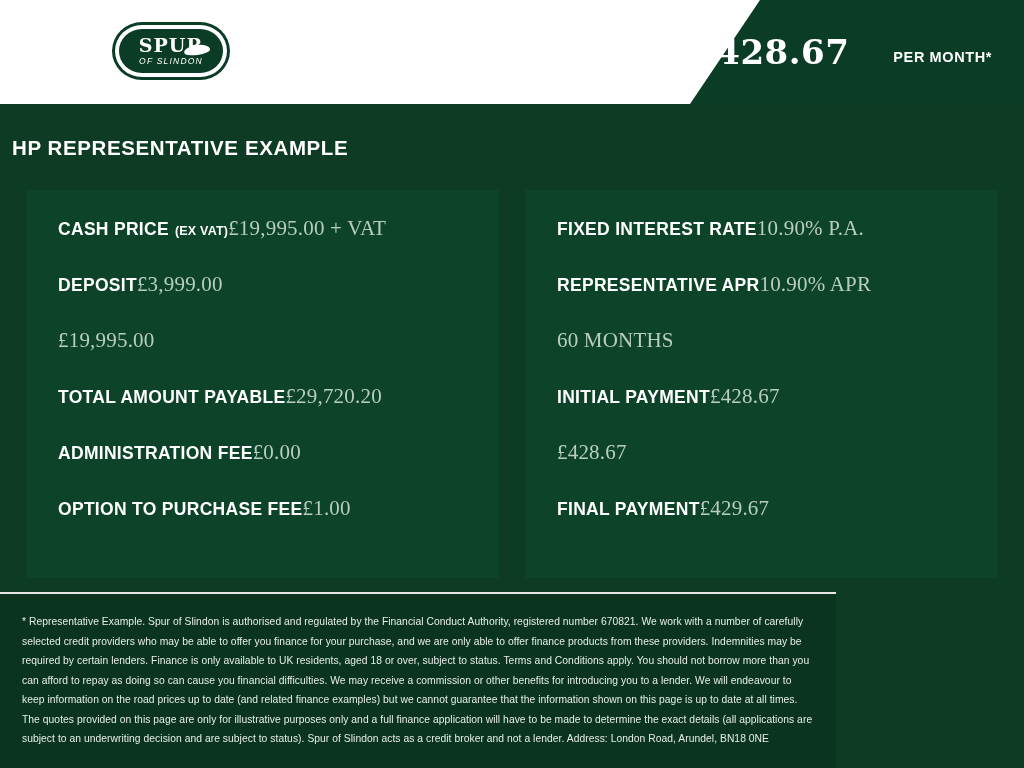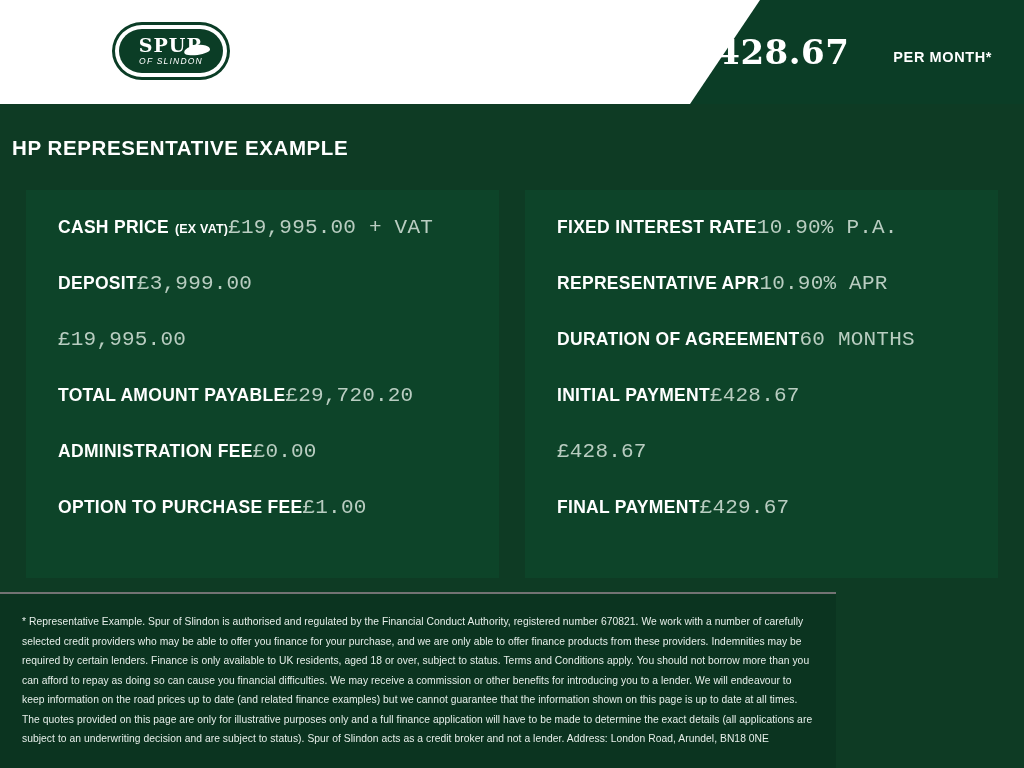--- a/index.html
+++ b/index.html
@@ -141,35 +141,35 @@
     white-space: nowrap;
   }
   .row-label .sub {
     font-size: 12.5px;
     font-weight: bold;
     letter-spacing: 0.2px;
     margin-left: 6px;
   }
   .row-value {
     color: #b9cdc1;
-    font-family: Liberation Mono, monospace;
+    font-family: Liberation Serif, serif;
     font-size: 21px;
     letter-spacing: 0.2px;
     white-space: nowrap;
     text-align: right;
   }
 
   
   .footer {
     position: absolute;
     left: 0; top: 592px;
     width: 836px;
     height: 176px;
     background: #0b3420;
-    border-top: 2px solid #737373;
+    border-top: 2px solid #e5e5e5;
     padding: 18px 22px 0 22px;
   }
   .footer p {
     color: #e6eee9;
     font-family: "Liberation Sans", sans-serif;
     font-size: 10.3px;
     line-height: 19.5px;
     letter-spacing: 0.05px;
     text-align: left;
   }
@@ -229,21 +229,20 @@
     <div class="panel">
       <div class="row">
         <div class="row-label"><span>FIXED INTEREST RATE</span></div>
         <div class="row-value">10.90% P.A.</div>
       </div>
       <div class="row">
         <div class="row-label"><span>REPRESENTATIVE APR</span></div>
         <div class="row-value">10.90% APR</div>
       </div>
       <div class="row">
-        <div class="row-label"><span>DURATION OF AGREEMENT</span></div>
         <div class="row-value">60 MONTHS</div>
       </div>
       <div class="row">
         <div class="row-label"><span>INITIAL PAYMENT</span></div>
         <div class="row-value">£428.67</div>
       </div>
       <div class="row">
         <div class="row-value">£428.67</div>
       </div>
       <div class="row">

